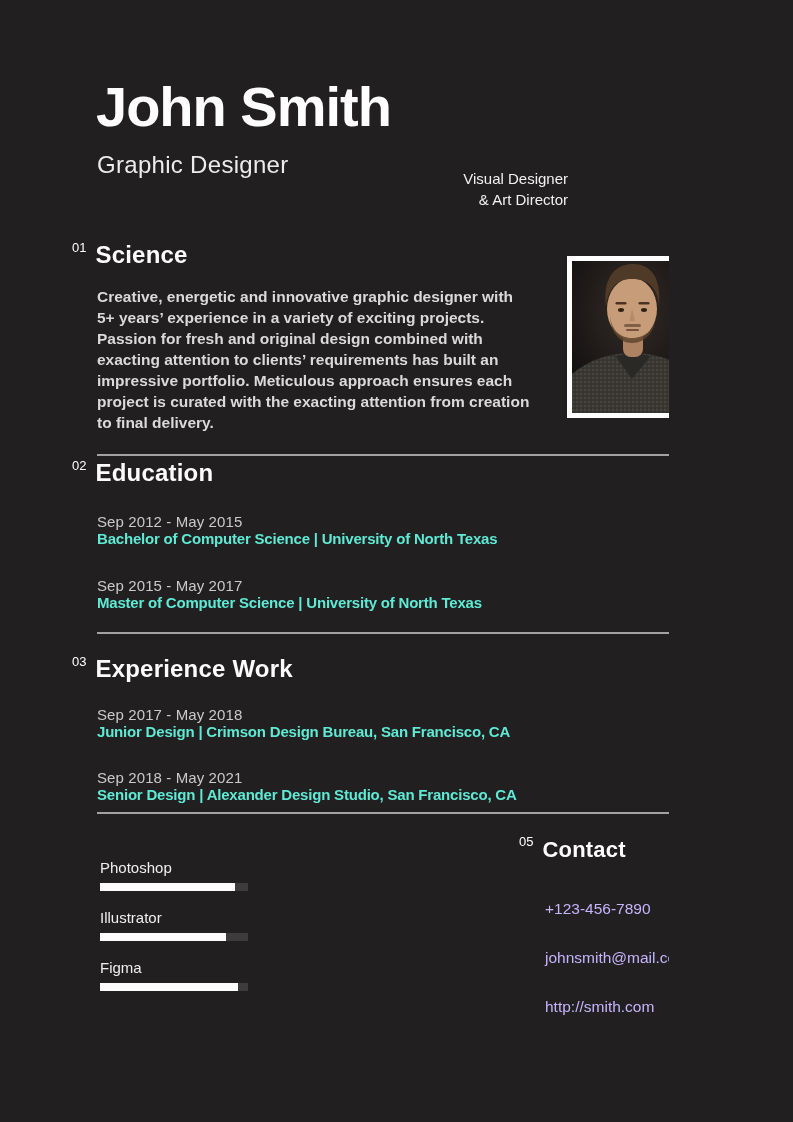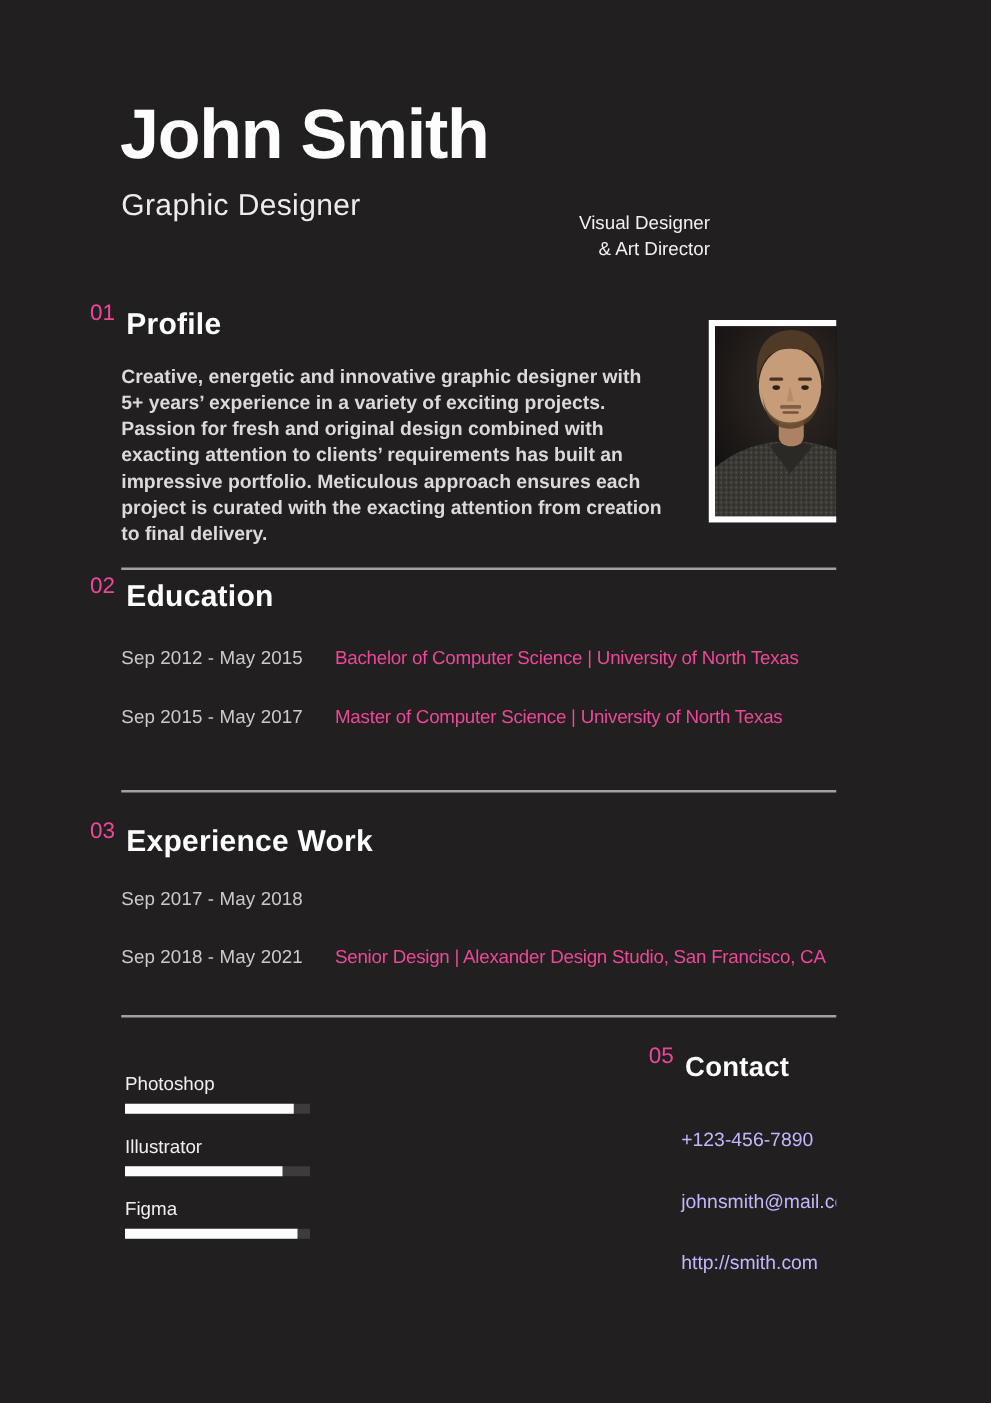--- a/index.html
+++ b/index.html
@@ -20,21 +20,21 @@
   .subtitle{
     position:absolute;left:97px;top:151px;
     font-size:24px;color:#edebeb;letter-spacing:.3px;white-space:nowrap;
   }
   .tagline{
     position:absolute;right:101px;top:168px;
     text-align:right;font-size:15px;line-height:21px;color:#f2f0f0;
   }
   
   .sec-head{white-space:nowrap;}
-  .sec-num{font-size:18px;vertical-align:11px;margin-right:9px;color:#ec4899;}
+  .sec-num{font-size:13px;vertical-align:11px;margin-right:9px;color:#ffffff;}
   .sec-title{font-size:24px;font-weight:bold;color:#fdfdfd;letter-spacing:.2px;}
   .sec-title.small{font-size:22px;}
   
   .profile-sec{position:absolute;left:72px;top:240px;width:480px;}
   .profile-body{
     margin:17px 0 0 25px;width:437px;
     font-size:15.5px;line-height:21px;color:#dbd9d9;font-weight:bold;
   }
   
   .photo-frame{
@@ -42,27 +42,27 @@
     width:121px;height:152px;
     border:5px solid #ffffff;background:#0f0c0c;
   }
   .photo-frame svg{display:block;width:121px;height:152px;}
   
   .divider{position:absolute;left:97px;width:597px;height:2px;background:#a3a1a1;}
   .d1{top:454px}.d2{top:632px}.d3{top:812px}
   
   .edu-sec{position:absolute;left:72px;top:458px;}
   .exp-sec{position:absolute;left:72px;top:654px;}
-  .t-row{margin-left:25px;display:flex;align-items:baseline;font-size:15px;white-space:nowrap;}
+  .t-row{margin-left:25px;display:flex;align-items:baseline;font-size:15px;white-space:nowrap;flex-direction:column;}
   .edu-sec .t-row.r1{margin-top:26px;}
   .edu-sec .t-row.r2{margin-top:30px;}
   .exp-sec .t-row.r1{margin-top:23px;}
   .exp-sec .t-row.r2{margin-top:29px;}
   .t-dates{width:171px;flex:none;color:#cbc9c9;letter-spacing:.1px;}
-  .t-detail{font-weight:normal;color:#ec4899;letter-spacing:-.2px;}
+  .t-detail{font-weight:bold;color:#5eead4;letter-spacing:-.2px;}
   
   .skills-sec{position:absolute;left:72px;top:834px;}
   .skills-grid{display:flex;margin-left:28px;margin-top:25px;gap:59px;}
   .skill{width:148px;margin-bottom:18px;}
   .skill-label{font-size:15px;margin-bottom:7px;color:#f0eeee;white-space:nowrap;}
   .skill-track{height:8px;background:#3d3b3b;}
   .skill-fill{height:100%;background:#fcfcfc;}
   
   .contact-sec{position:absolute;left:519px;top:834px;}
   .contact-items{margin-left:26px;margin-top:37px;}
@@ -75,21 +75,21 @@
 
   <h1 class="name">John Smith</h1>
   <div class="subtitle">Graphic Designer</div>
   <div class="tagline">
     <div>Visual Designer</div>
     <div>&amp; Art Director</div>
   </div>
 
   <section class="profile-sec">
     <div class="sec-head">
-      <span class="sec-num">01</span><span class="sec-title">Profile</span>
+      <span class="sec-num">01</span><span class="sec-title">Science</span>
     </div>
     <p class="profile-body">Creative, energetic and innovative graphic designer with 5+ years’ experience in a variety of exciting projects. Passion for fresh and original design combined with exacting attention to clients’ requirements has built an impressive portfolio. Meticulous approach ensures each project is curated with the exacting attention from creation to final delivery.</p>
   </section>
 
   <div class="photo-frame">
     <svg viewBox="0 0 121 152">
       <defs>
         <radialGradient id="bgGrad" cx="50%" cy="32%" r="80%">
           <stop offset="0%" stop-color="#332c28"></stop>
           <stop offset="100%" stop-color="#0d0a0a"></stop>
@@ -142,20 +142,21 @@
   </section>
 
   <div class="divider d2"></div>
 
   <section class="exp-sec">
     <div class="sec-head">
       <span class="sec-num">03</span><span class="sec-title">Experience Work</span>
     </div>
     <div class="t-row r1">
       <span class="t-dates">Sep 2017 - May 2018</span>
+      <span class="t-detail">Junior Design | Crimson Design Bureau, San Francisco, CA</span>
     </div>
     <div class="t-row r2">
       <span class="t-dates">Sep 2018 - May 2021</span>
       <span class="t-detail">Senior Design | Alexander Design Studio, San Francisco, CA</span>
     </div>
   </section>
 
   <div class="divider d3"></div>
 
   <section class="skills-sec">

